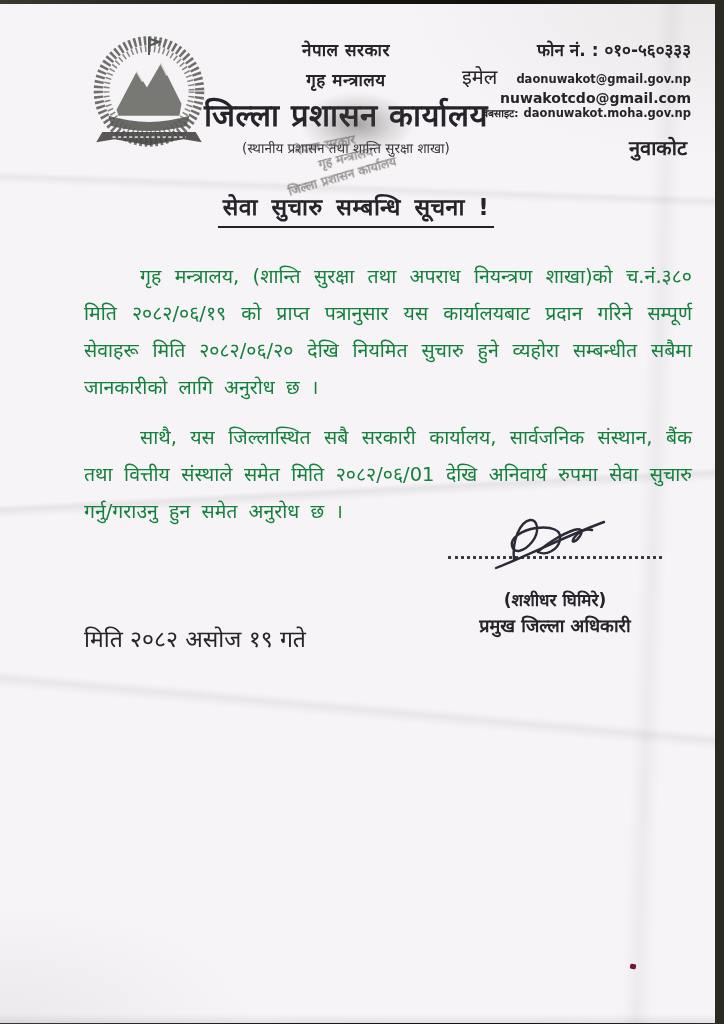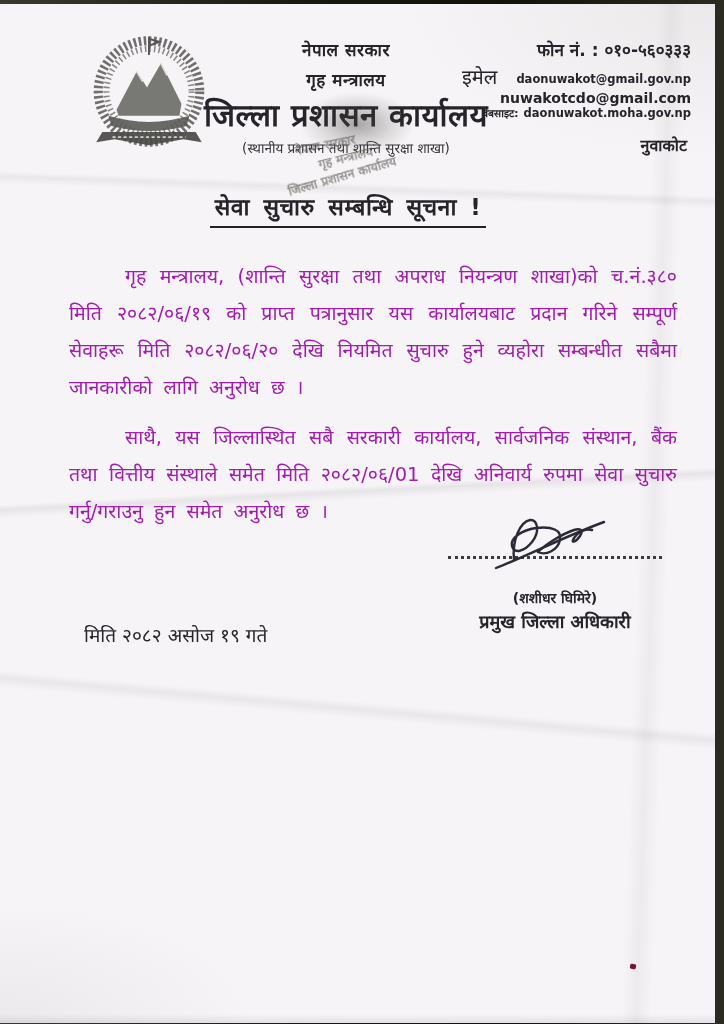--- a/index.html
+++ b/index.html
@@ -44,61 +44,61 @@
   .branch-line{font-size:13.5px;font-weight:500;margin-top:5px;color:#35333a;}
 
   .contact{position:absolute;top:38px;right:24px;text-align:right;line-height:1;}
   .phone1{font-size:17px;font-weight:600;margin-bottom:8px;white-space:nowrap;text-align:right;}
   .phone2{font-size:17px;font-weight:600;margin-bottom:11px;padding-right:6px;}
   .email-row{font-size:11.5px;font-weight:700;margin-bottom:4px;white-space:nowrap;}
   .email-row .dev-label{font-size:20px;font-weight:400;margin-right:15px;vertical-align:-1px;}
   .email2-row{font-size:14px;font-weight:700;margin-bottom:3px;text-align:right;}
   .web-row{font-size:11.5px;font-weight:700;margin-bottom:18px;white-space:nowrap;}
   .web-row .dev-label{font-size:10.5px;font-weight:600;margin-right:1px;}
-  .district{font-size:16px;font-weight:700;padding-right:4px;margin-top:2px;}
+  .district{font-size:20px;font-weight:700;padding-right:4px;margin-top:2px;}
 
   
   .smudge{
     position:absolute;left:300px;top:88px;width:115px;height:64px;
     background:radial-gradient(closest-side, rgba(70,68,64,0.45), rgba(70,68,64,0.15) 60%, rgba(0,0,0,0));
     filter:blur(1.6px);pointer-events:none;
   }
   .stamp{
     position:absolute;left:282px;top:130px;transform:rotate(-14deg);
     color:rgba(92,90,86,0.62);filter:blur(.4px);
     font-size:12.5px;font-weight:600;line-height:17px;white-space:nowrap;
   }
   .stamp .s1{padding-left:16px;transform:rotate(3deg);}
   .stamp .s2{padding-left:36px;}
   .stamp .s3{padding-left:0;transform:rotate(-2deg);}
 
   
-  .subject{position:absolute;left:8px;top:186px;width:680px;text-align:center;}
+  .subject{position:absolute;left:16px;top:186px;width:680px;text-align:center;}
   .subject span{
     display:inline-block;font-size:23px;font-weight:700;letter-spacing:.5px;word-spacing:5px;
     border-bottom:2.5px solid #232126;padding:0 5px 4px;
   }
 
   
-  .body-text{position:absolute;left:69px;top:254px;width:608px;
-    font-size:19.5px;line-height:37px;color:#a21caf;
+  .body-text{position:absolute;left:84px;top:254px;width:608px;
+    font-size:19.5px;line-height:37px;color:#15803d;
     text-align:justify;text-align-last:left;word-spacing:5px;}
   .body-text p{margin:0;text-indent:56px;}
   .body-text p + p{margin-top:13px;}
 
   
   .sig-block{position:absolute;left:430px;top:506px;width:250px;text-align:center;}
   .sig-wrap{position:relative;height:66px;}
   .sig-dots{position:absolute;left:18px;right:18px;top:46px;border-top:3px dotted #3a3a42;}
   .sig-svg{position:absolute;left:32px;top:0;}
-  .sig-name{font-size:14px;font-weight:600;margin-top:12px;}
+  .sig-name{font-size:17px;font-weight:600;margin-top:12px;}
   .sig-title{font-size:18px;font-weight:600;margin-top:2px;}
 
   
-  .date-line{position:absolute;left:84px;top:618px;font-size:19px;font-weight:500;}
+  .date-line{position:absolute;left:84px;top:618px;font-size:23px;font-weight:500;}
 
   .speck{position:absolute;left:630px;top:960px;width:6px;height:5px;background:#741531;border-radius:1.5px;transform:rotate(12deg);}
 </style>
 </head>
 <body>
 
 <div class="scan">
   <div class="paper">
     <div class="texture"></div>
 

